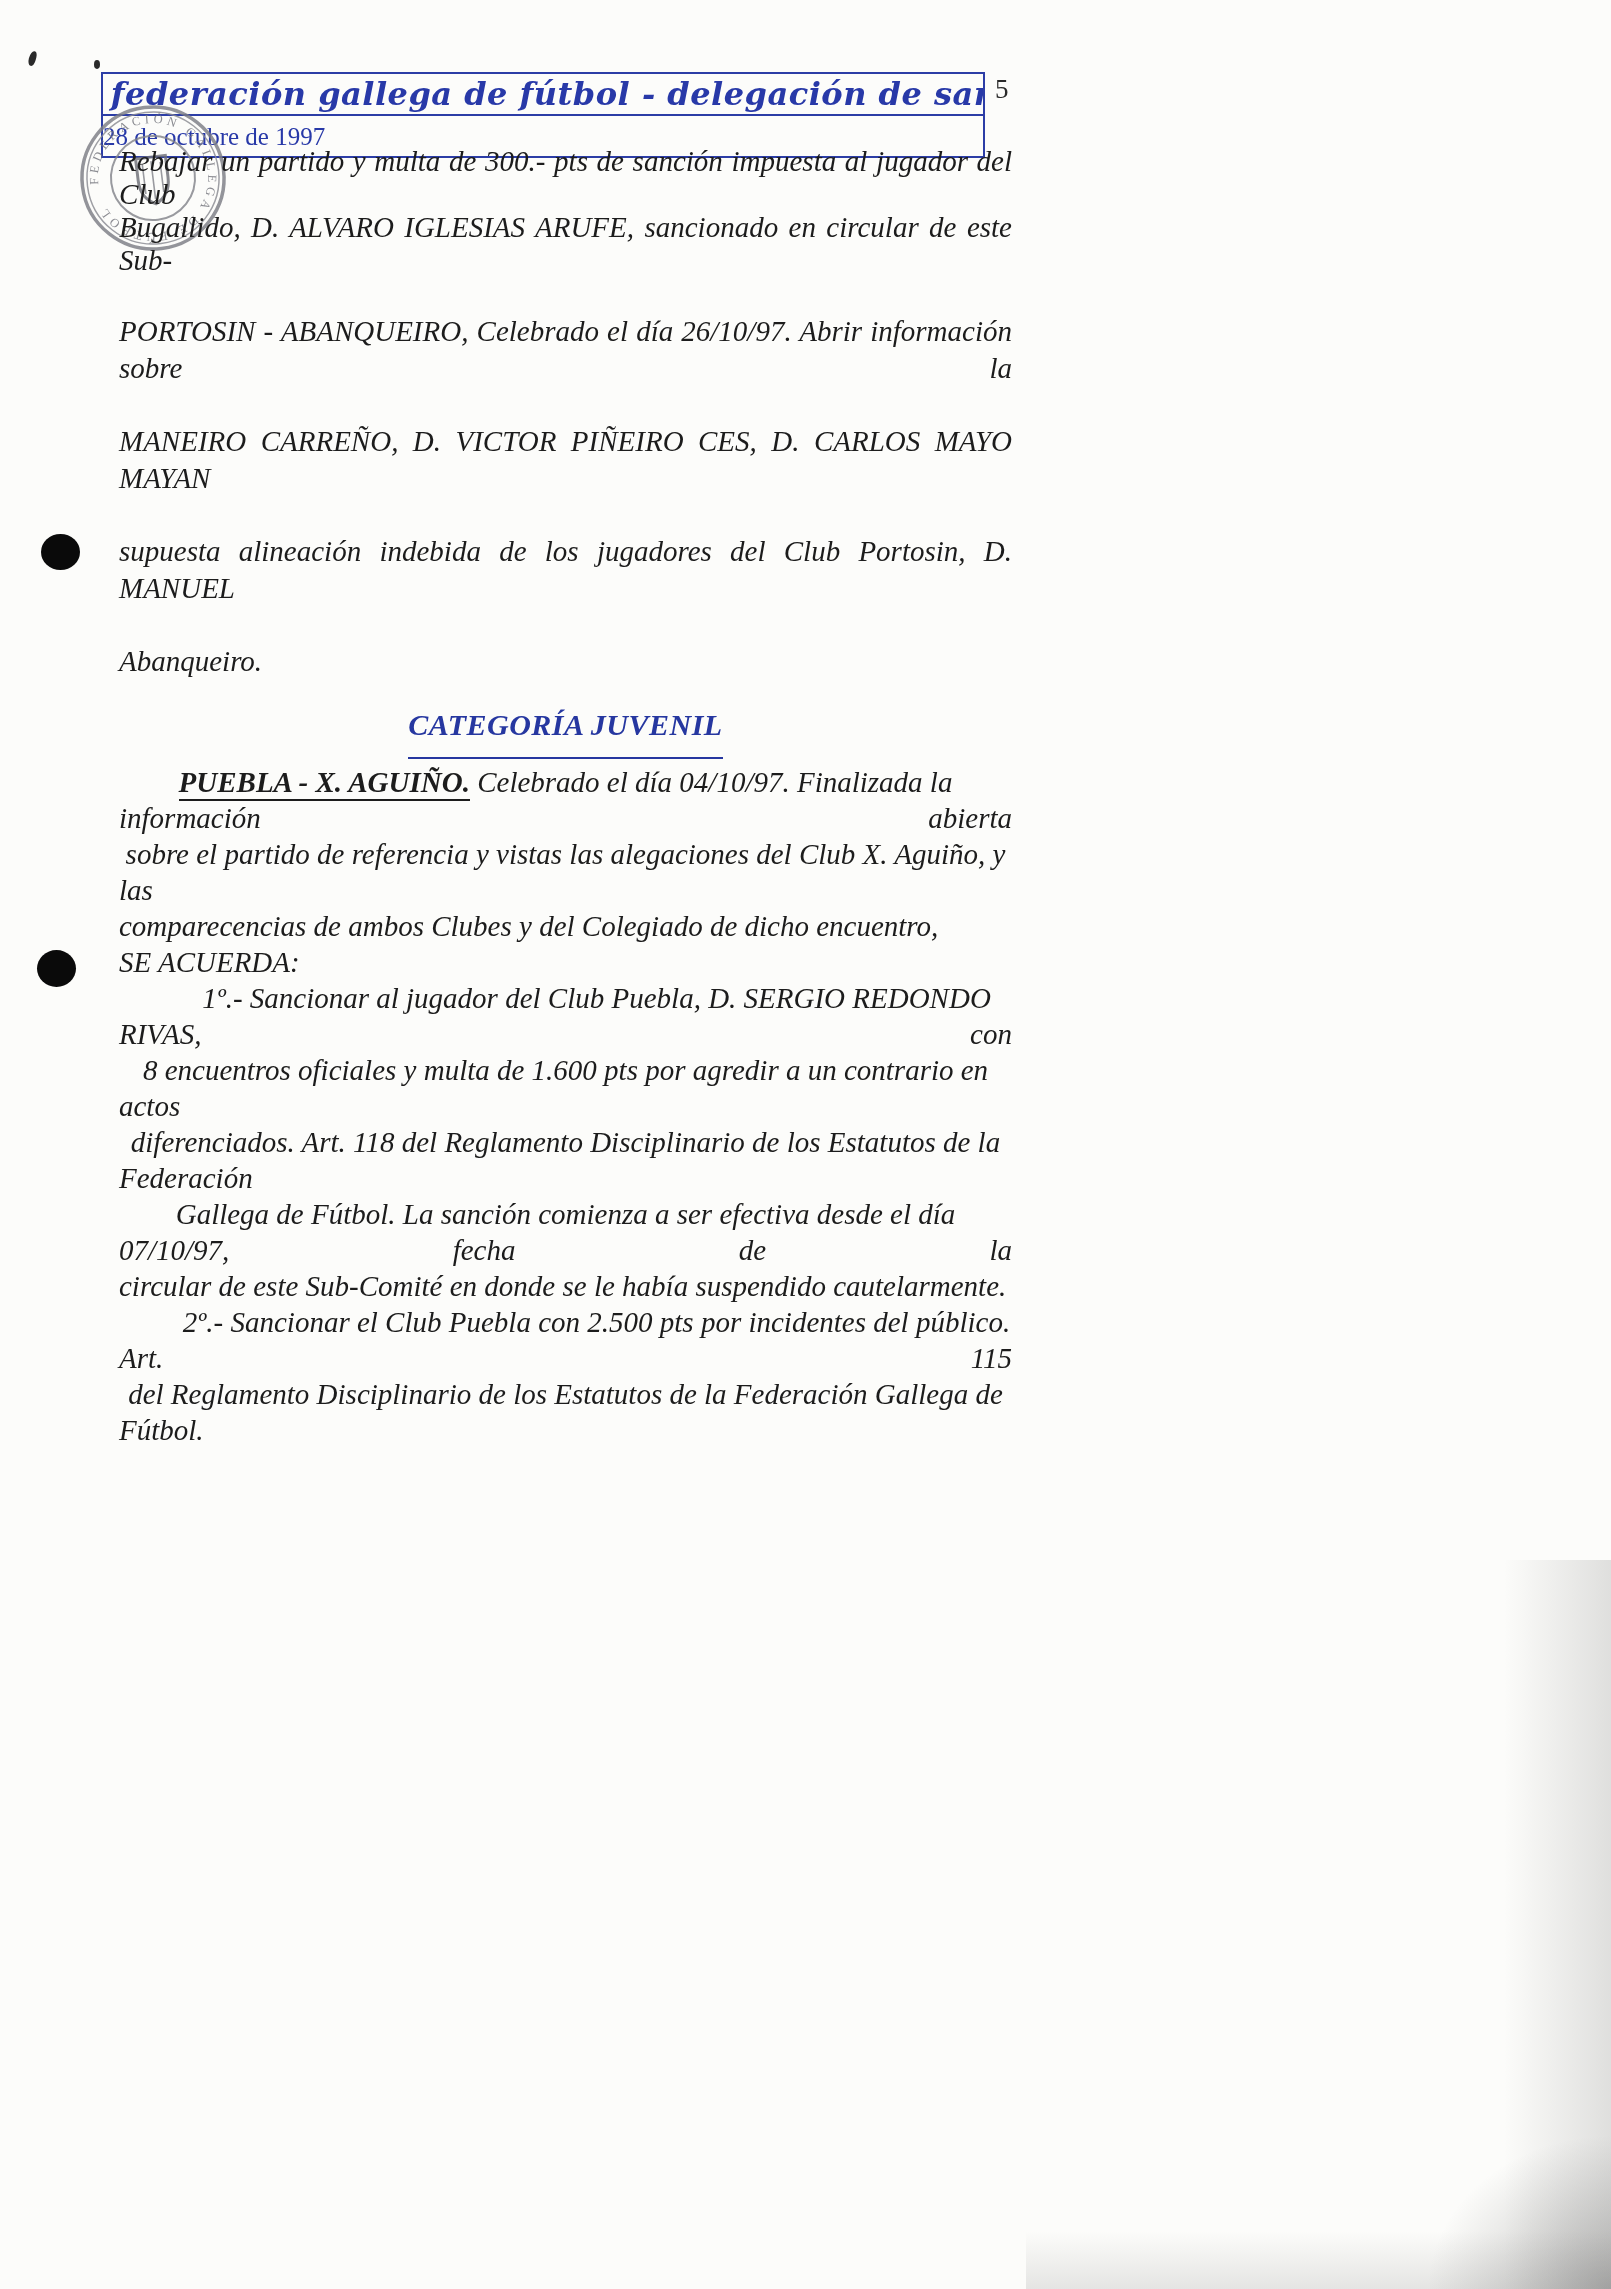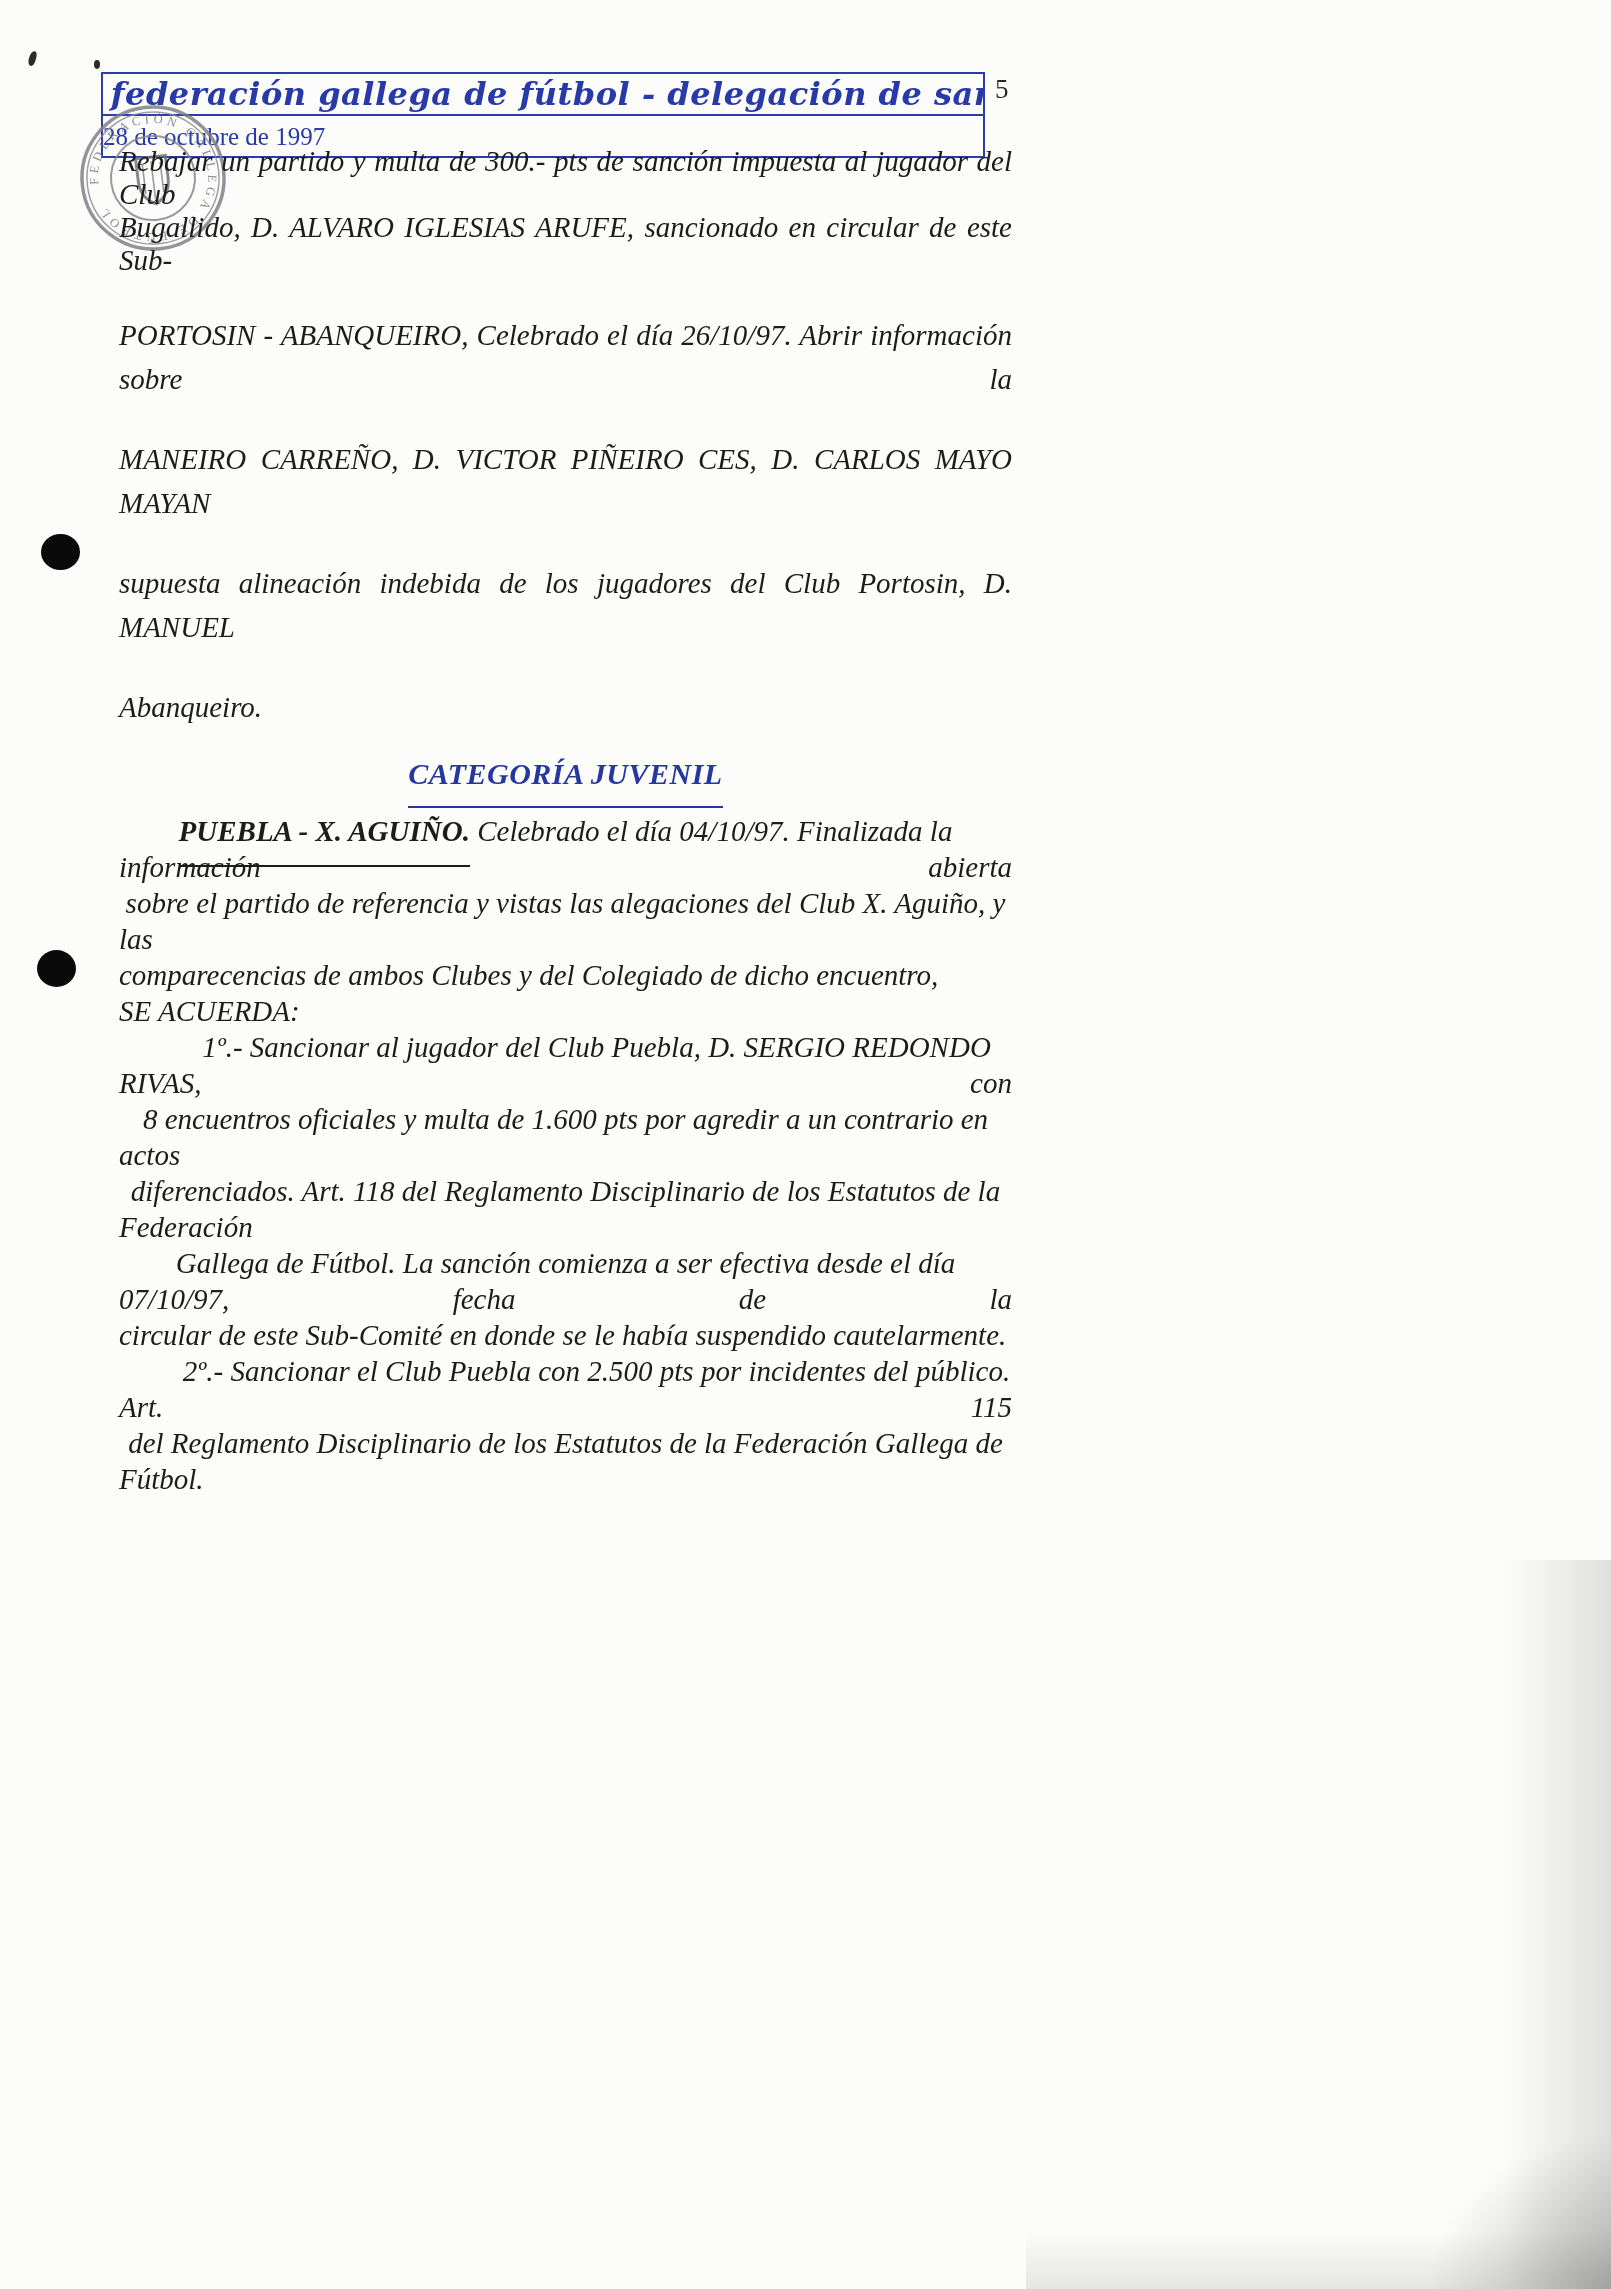--- a/index.html
+++ b/index.html
@@ -55,37 +55,37 @@
   
   .body-col {
     position: absolute; left: 119px; top: 145px;
     width: 893px;
     font-size: 29px;
     font-style: italic;
   }
   .jline { text-align: justify; text-align-last: justify; }
   .lline { text-align: left; text-align-last: left; }
   .p1 .line { line-height: 33px; }
-  .p2 .line { line-height: 44px; margin-top: 36px; }
+  .p2 .line { line-height: 37px; margin-top: 36px; }
   .p3 .line { line-height: 36px; text-align: center; }
   .p2 { margin-top: 17.6px; }
   .cat-heading {
     margin-top: 25px;
     text-align: center;
     font-weight: 700;
     font-size: 30px; line-height: 39px;
     color: #2637a0;
     letter-spacing: 0.5px;
   }
   .cat-heading span { border-bottom: 2.9px solid #2637a0; padding-bottom: 16px; }
   .p3 { margin-top: 19.5px; }
   .bold-underline {
     font-weight: 700;
     border-bottom: 2.9px solid #1c1c1c;
-    padding-bottom: 18px;
+    padding-bottom: 1px;
   }
   .indent { text-indent: 62px; }
 
   
   .punch-hole { position: absolute; background: #0a0a0a; border-radius: 50%; }
   .punch-1 { left: 41px; top: 534px; width: 39px; height: 36px; }
   .punch-2 { left: 37px; top: 950px; width: 39px; height: 37px; }
   .speck { position: absolute; background: #2a2a2a; }
   .speck-1 { left: 29px; top: 51px; width: 6.8px; height: 14.6px; border-radius: 60% 40% 50% 50%; transform: rotate(14deg); }
   .speck-2 { left: 94px; top: 60px; width: 5.9px; height: 8.8px; border-radius: 50%; }

